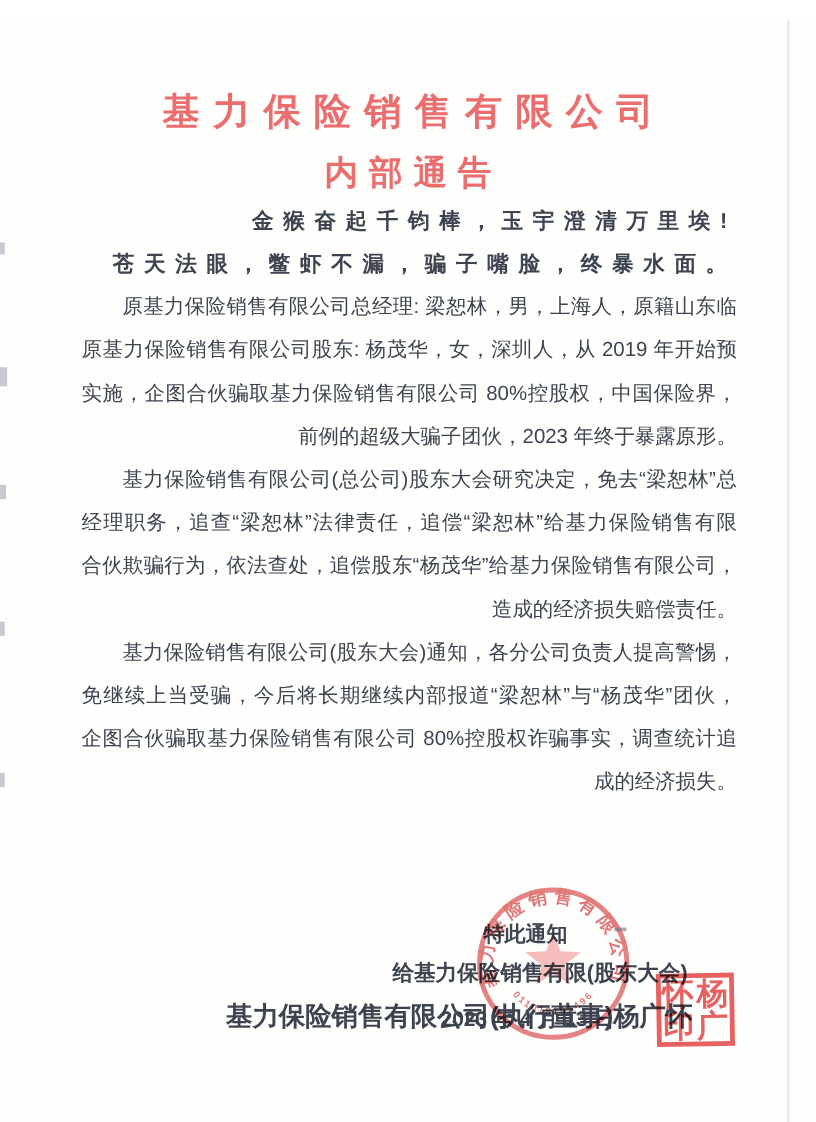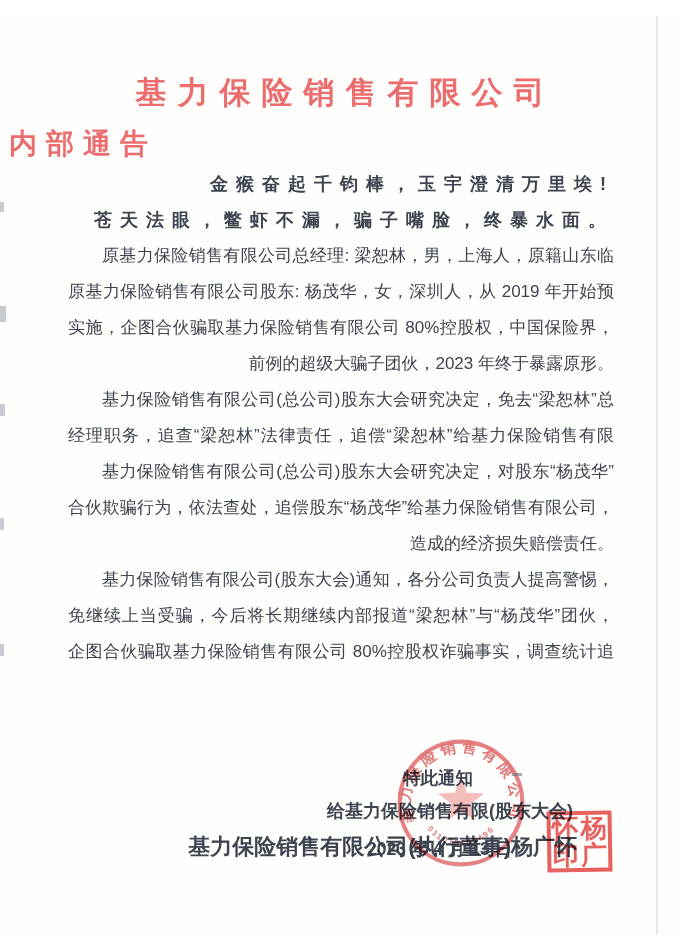--- a/index.html
+++ b/index.html
@@ -18,21 +18,21 @@
   
   .title {
     position: absolute; top: 56px; left: 0; width: 100%;
     margin: 0; text-align: center;
     font-size: 31px; font-weight: 700;
     letter-spacing: 11px; text-indent: 11px;
     color: var(--title-red, #ec6d6e);
   }
   .subtitle {
     position: absolute; top: 109px; left: 0; width: 100%;
-    margin: 0; 
+    margin: 0; text-align: center;
     font-size: 28px; font-weight: 700;
     letter-spacing: 9px; text-indent: 9px;
     color: var(--title-red, #ec6d6e);
   }
   
   .body-block {
     position: absolute; left: 68px; top: 150px; width: 546px;
   }
   .line {
     height: 36px; line-height: 36px;
@@ -100,26 +100,26 @@
 
   <div class="body-block">
       <div class="line b sp" style="padding-left: 58px;">金猴奋起千钧棒，玉宇澄清万里埃!</div>
       <div class="line b sp" style="padding-left: 18px;">苍天法眼，鳖虾不漏，骗子嘴脸，终暴水面。</div>
       <div class="line fill" style="padding-left: 34px;">原基力保险销售有限公司总经理: 梁恕林，男，上海人，原籍山东临沂，</div>
       <div class="line fill">原基力保险销售有限公司股东: 杨茂华，女，深圳人，从 2019 年开始预谋</div>
       <div class="line fill">实施，企图合伙骗取基力保险销售有限公司 80%控股权，中国保险界，史无</div>
       <div class="line">前例的超级大骗子团伙，2023 年终于暴露原形。</div>
       <div class="line fill" style="padding-left: 34px;">基力保险销售有限公司(总公司)股东大会研究决定，免去“梁恕林”总</div>
       <div class="line fill">经理职务，追查“梁恕林”法律责任，追偿“梁恕林”给基力保险销售有限</div>
-      <div class="line fill" style="padding-left: 34px;">基力保险销售有限公司(总公司)股东大会研究决定，对股东“杨茂华”</div>
       <div class="line fill">合伙欺骗行为，依法查处，追偿股东“杨茂华”给基力保险销售有限公司，</div>
       <div class="line">造成的经济损失赔偿责任。</div>
       <div class="line fill" style="padding-left: 34px;">基力保险销售有限公司(股东大会)通知，各分公司负责人提高警惕，避</div>
       <div class="line fill">免继续上当受骗，今后将长期继续内部报道“梁恕林”与“杨茂华”团伙，</div>
       <div class="line fill">企图合伙骗取基力保险销售有限公司 80%控股权诈骗事实，调查统计追偿“梁</div>
+      <div class="line">成的经济损失。</div>
     </div>
 
   <div class="footer-line closing">特此通知</div>
   <div class="footer-line sig1">给基力保险销售有限(股东大会)</div>
   <div class="footer-line sig2">基力保险销售有限公司(执行董事)杨广怀</div>
   <div class="footer-line date">2023 年 4 月 13 日</div>
 
   <div class="company-seal">
     <svg width="142" height="142" viewBox="0 0 140 140" xmlns="http://www.w3.org/2000/svg">
       <defs>

